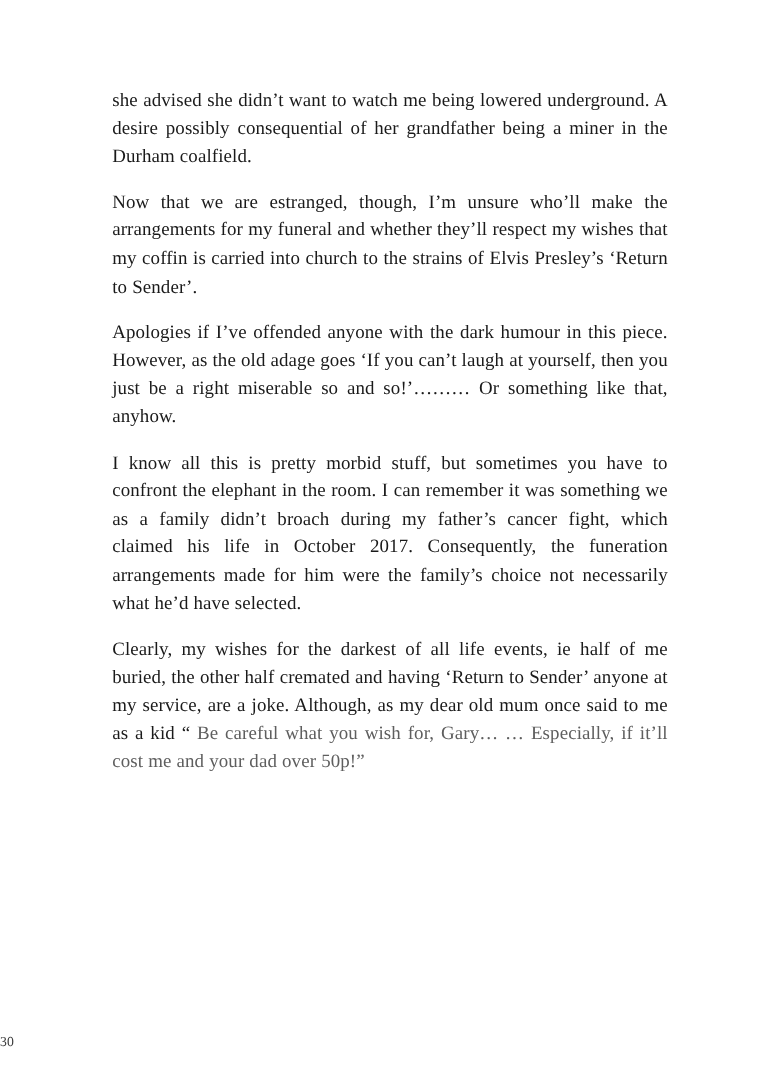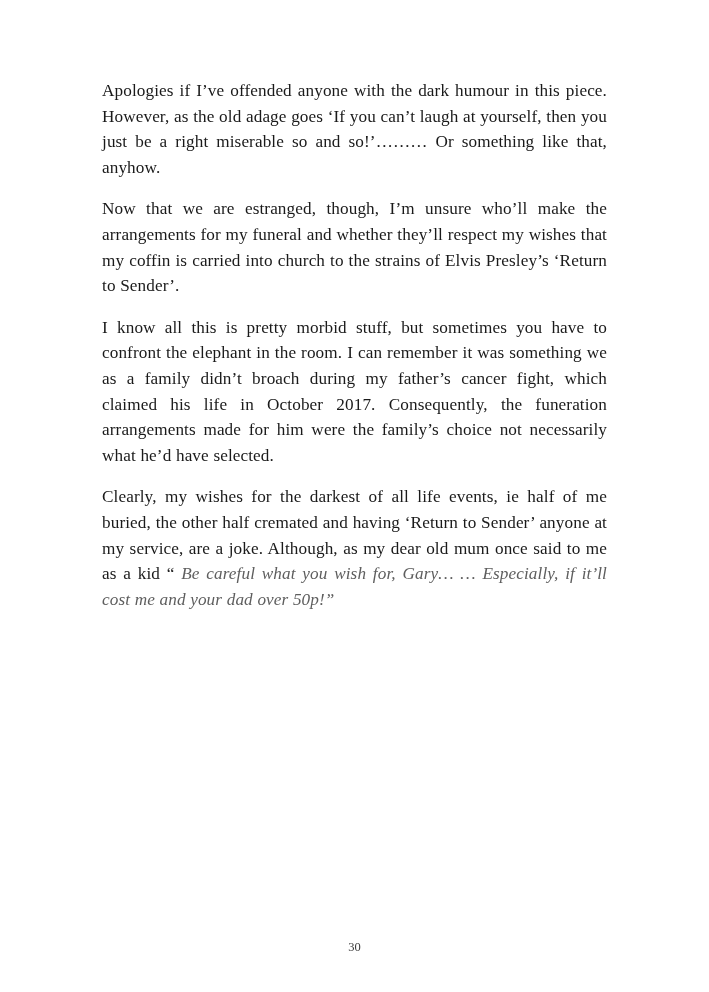--- a/index.html
+++ b/index.html
@@ -34,38 +34,37 @@
     text-align: justify;
     text-justify: inter-word;
     margin: 0 0 16px 0;
     letter-spacing: 0.1px;
     word-spacing: 0.2px;
   }
   .para:last-child {
     margin-bottom: 0;
   }
   .italic-tail {
-    font-style: italic;
     color: #5e5e5e;
   }
   .page-number {
     position: absolute;
     left: 0;
     top: 940px;
     width: 709px;
-    text-align: center;
     font-size: 12.5px;
     color: #3b3b3b;
     font-family: "Liberation Serif", serif;
   }
 </style>
 </head>
 <body>
 
 <div class="page">
   <div class="content">
+    <p class="para">she advised she didn’t want to watch me being lowered underground. A desire possibly consequential of her grandfather being a miner in the Durham coalfield.</p>
+    <p class="para">Now that we are estranged, though, I’m unsure who’ll make the arrangements for my funeral and whether they’ll respect my wishes that my coffin is carried into church to the strains of Elvis Presley’s ‘Return to Sender’.</p>
     <p class="para">Apologies if I’ve offended anyone with the dark humour in this piece. However, as the old adage goes ‘If you can’t laugh at yourself, then you just be a right miserable so and so!’……… Or something like that, anyhow.</p>
-    <p class="para">Now that we are estranged, though, I’m unsure who’ll make the arrangements for my funeral and whether they’ll respect my wishes that my coffin is carried into church to the strains of Elvis Presley’s ‘Return to Sender’.</p>
     <p class="para">I know all this is pretty morbid stuff, but sometimes you have to confront the elephant in the room. I can remember it was something we as a family didn’t broach during my father’s cancer fight, which claimed his life in October 2017. Consequently, the funeration arrangements made for him were the family’s choice not necessarily what he’d have selected.</p>
     <p class="para"><span>Clearly, my wishes for the darkest of all life events, ie half of me buried, the other half cremated and having ‘Return to Sender’ anyone at my service, are a joke. Although, as my dear old mum once said to me as a kid “ </span><span class="italic-tail">Be careful what you wish for, Gary… … Especially, if it’ll cost me and your dad over 50p!”</span></p>
   </div>
   <div class="page-number">30</div>
 </div>
 
 </body></html>

